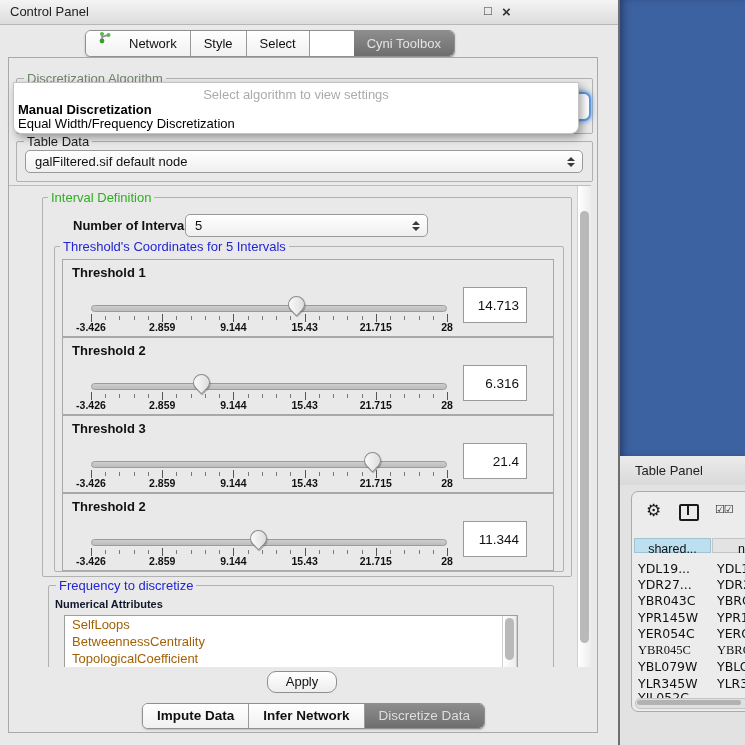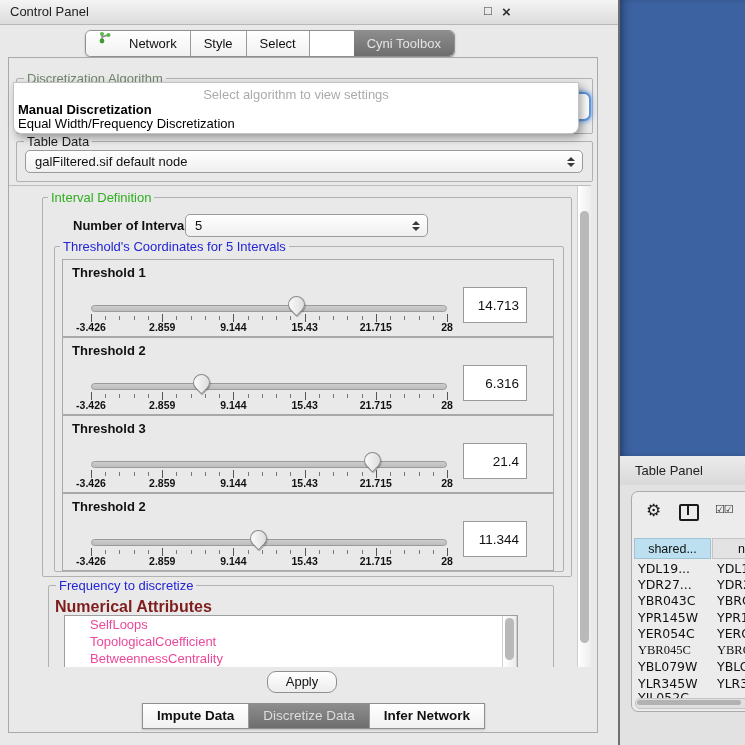--- a/index.html
+++ b/index.html
@@ -62,43 +62,43 @@
     background-size:357px 8px,357px 4px;background-position:0 0,0 2px;background-repeat:no-repeat;}
   .ticklabs{position:absolute;left:28px;top:61px;width:356px;height:13px;}
   .ticklabs span{position:absolute;transform:translateX(-50%);font-size:10.5px;font-weight:700;color:#111;white-space:nowrap;}
   .valbox{position:absolute;left:400px;top:27px;width:64px;height:36px;background:#fff;
     border:1px solid #9a9a9a;font-size:13.5px;color:#111;text-align:right;
     line-height:36px;padding-right:7px;box-sizing:border-box;}
   .vsb{position:absolute;background:linear-gradient(to right,#ffffff,#ececec);
     border-left:1px solid #cfcfcf;border-right:1px solid #cfcfcf;}
   .vsb .th{position:absolute;left:2px;width:9px;border-radius:5px;background:#b9b9b9;}
   .listbox{position:absolute;background:#fff;border:1px solid #9e9e9e;}
-  .listbox .li{font-size:13px;color:#ec4899;padding:1px 0 1px 25px;white-space:nowrap;}
+  .listbox .li{font-size:13px;color:#a16207;padding:1px 0 1px 7px;white-space:nowrap;}
   .btn{position:absolute;background:linear-gradient(#ffffff,#ededed);border:1px solid #8f8f8f;
     border-radius:9px;font-size:13px;color:#111;text-align:center;}
   .bottom-tabs{position:absolute;left:142px;top:703px;height:24px;display:inline-flex;
-    border:1px solid #8f8f8f;border-radius:0;overflow:hidden;background:#fff;
+    border:1px solid #8f8f8f;border-radius:6px;overflow:hidden;background:#fff;
     box-shadow:0 1px 2px rgba(0,0,0,.2);}
   .seg2{padding:0 14px;font-size:13.5px;font-weight:700;color:#111;line-height:24px;
     background:linear-gradient(#ffffff,#f0f0f0);border-right:1px solid #9a9a9a;white-space:nowrap;}
   .seg2:last-child{border-right:none;}
   .seg2.active{background:linear-gradient(#8d8d8d,#6e6e6e);color:#dedede;font-weight:400;}
   
   .divider{position:absolute;left:618px;top:0;width:2px;height:745px;background:#6f6f6f;}
   .desktop{position:absolute;left:620px;top:0;width:125px;height:456px;background:#3c62a1;
     box-shadow:inset 6px 0 8px -4px rgba(0,0,25,.45);}
   .tp-header{position:absolute;left:620px;top:456px;width:142px;height:29px;
     background:linear-gradient(#ececec,#d9d9d9);border-bottom:1px solid #bdbdbd;}
   .tp-title{position:absolute;left:15px;top:7px;font-size:13px;color:#222;}
   .tp-area{position:absolute;left:620px;top:485px;width:125px;height:260px;background:#e2e2e2;}
   .tp-card{position:absolute;left:11px;top:6px;width:120px;height:219px;background:#ececec;
     border:1px solid #ababab;border-radius:7px 0 0 7px;}
   .col-icon{position:absolute;width:16px;height:13px;border:2px solid #1a1a1a;border-radius:2px;}
   .col-icon:before{content:"";position:absolute;left:6px;top:0;width:2px;height:9px;background:#1a1a1a;}
-  .thead{position:absolute;height:21px;font-size:12.5px;color:#111;line-height:21px;box-sizing:border-box;}
+  .thead{position:absolute;height:15px;font-size:12.5px;color:#111;line-height:21px;box-sizing:border-box;}
   .trow{position:absolute;height:16.5px;font-size:12.5px;color:#111;font-family:"DejaVu Sans",sans-serif;white-space:nowrap;}
   .hsb{position:absolute;height:9px;background:#e0e0e0;border:1px solid #c4c4c4;border-radius:5px;}
   .hsb .th{position:absolute;left:1px;top:1px;height:5px;border-radius:4px;background:#b2b2b2;}
 </style>
 </head>
 <body>
 
 <div class="cp">
 
   <div class="cp-titlebar">
@@ -234,41 +234,41 @@
         <span style="left:40%">9.144</span>
         <span style="left:60%">15.43</span>
         <span style="left:80%">21.715</span>
         <span style="left:100%">28</span>
       </div>
       <div class="valbox">11.344</div>
     </div>
 
     <div class="groupbox" style="left:39px;top:399px;width:504px;height:120px;"></div>
     <span class="grouplab g-blue" style="left:47px;top:392px;">Frequency to discretize</span>
-    <span style="position:absolute;left:46px;top:412px;font-size:16px;font-weight:700;color:#7f1d1d;">Numerical Attributes</span>
+    <span style="position:absolute;left:46px;top:412px;font-size:11px;font-weight:700;color:#0f172a;">Numerical Attributes</span>
     <div class="listbox" style="left:55px;top:429px;width:452px;height:70px;">
       <div class="li">SelfLoops</div>
+      <div class="li">BetweennessCentrality</div>
       <div class="li">TopologicalCoefficient</div>
-      <div class="li">BetweennessCentrality</div>
       <div class="vsb" style="right:0;top:0;width:13px;height:70px;">
         <div class="th" style="top:2px;height:42px;"></div>
       </div>
     </div>
 
     <div class="vsb" style="left:568px;top:0;width:14px;height:481px;">
       <div class="th" style="top:25px;height:432px;"></div>
     </div>
   </div>
 
   <div class="btn" style="left:267px;top:671px;width:68px;height:20px;line-height:20px;">Apply</div>
 
   <div class="bottom-tabs">
     <div class="seg2"><span>Impute Data</span></div>
+    <div class="seg2"><span>Infer Network</span></div>
     <div class="seg2 active"><span>Discretize Data</span></div>
-    <div class="seg2"><span>Infer Network</span></div>
   </div>
 </div>
 
 <div class="divider"></div>
 
 <div class="desktop">
   
 </div>
 
 <div class="tp-header">

